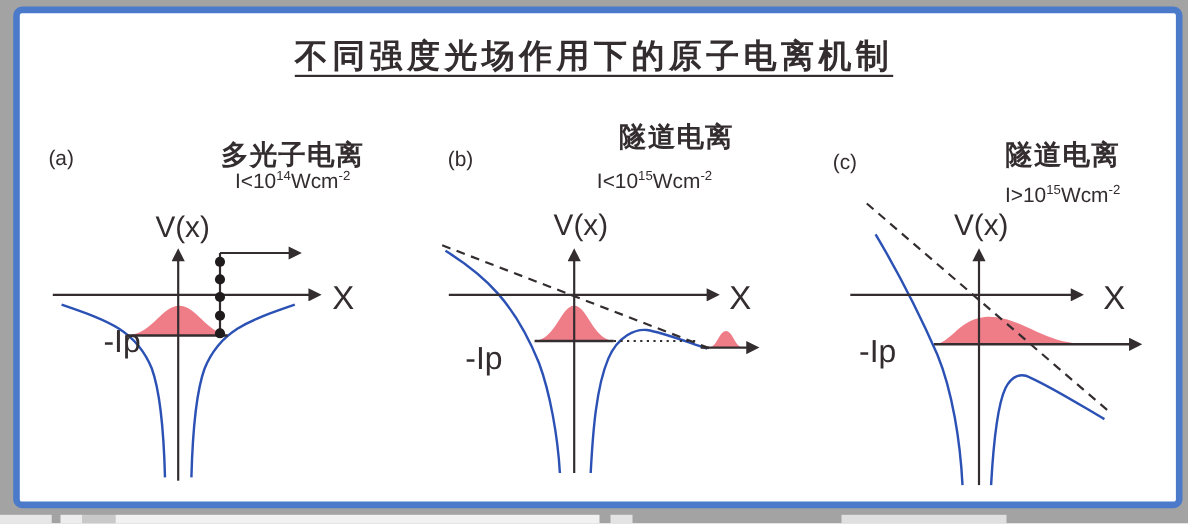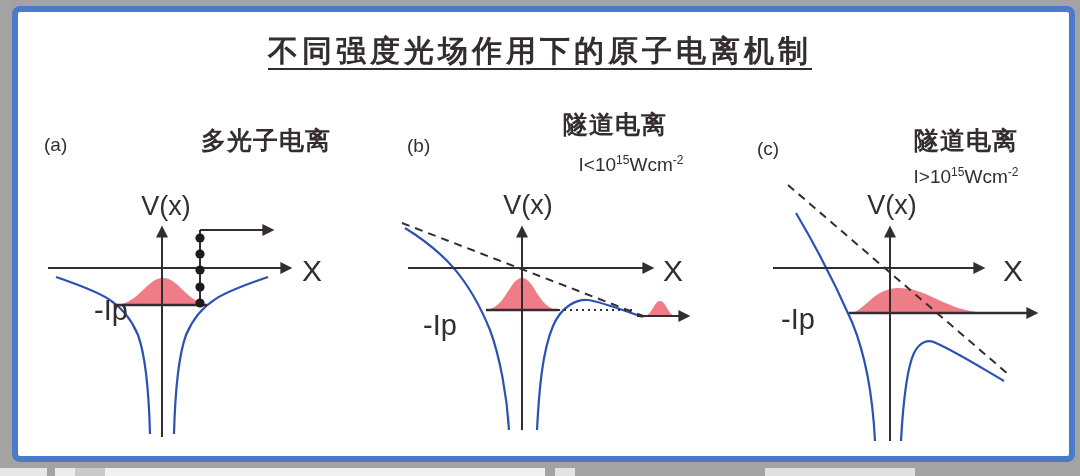--- a/index.html
+++ b/index.html
@@ -27,24 +27,25 @@
 <div id="stage">
 
   <div class="frame"></div>
 
   <div class="main-title">
     <span>不同强度光场作用下的原子电离机制</span>
   </div>
 
   <div class="panel-letter" style="left:44px;top:134px;">(a)</div>
   <div class="panel-title" style="left:191px;top:124px;">多光子电离</div>
+  <div class="intensity" style="left:181px;top:153px;"><span>I&lt;10</span><sup>14</sup><span>Wcm</span><sup>-2</sup></div>
 
   <div class="panel-letter" style="left:407px;top:135px;">(b)</div>
   <div class="panel-title" style="left:540px;top:108px;">隧道电离</div>
-  <div class="intensity" style="left:546px;top:153px;"><span>I&lt;10</span><sup>15</sup><span>Wcm</span><sup>-2</sup></div>
+  <div class="intensity" style="left:510px;top:153px;"><span>I&lt;10</span><sup>15</sup><span>Wcm</span><sup>-2</sup></div>
 
   <div class="panel-letter" style="left:757px;top:138px;">(c)</div>
   <div class="panel-title" style="left:891px;top:124px;">隧道电离</div>
   <div class="intensity" style="left:881px;top:165px;"><span>I&gt;10</span><sup>15</sup><span>Wcm</span><sup>-2</sup></div>
 
   <svg class="diagram" width="1080" height="476" viewBox="0 0 1080 476">
     <defs>
       <marker id="ah" orient="auto" markerUnits="userSpaceOnUse" markerWidth="14" markerHeight="12" refX="3" refY="5" viewBox="0 0 10 10">
         <path d="M0 0 L10 5 L0 10 Z" fill="#332d2f"></path>
       </marker>

